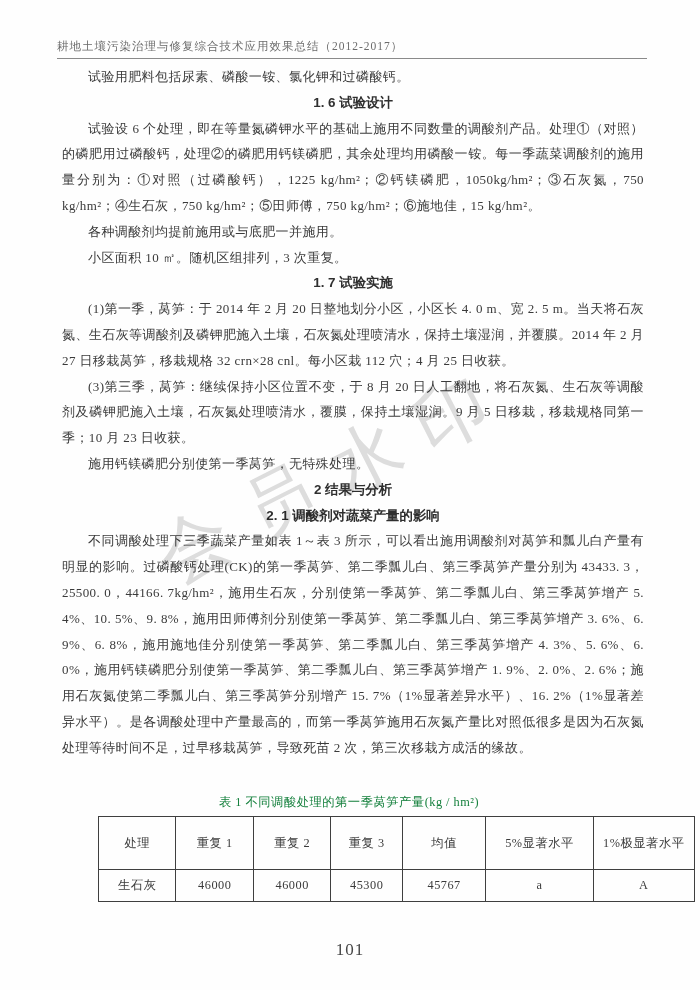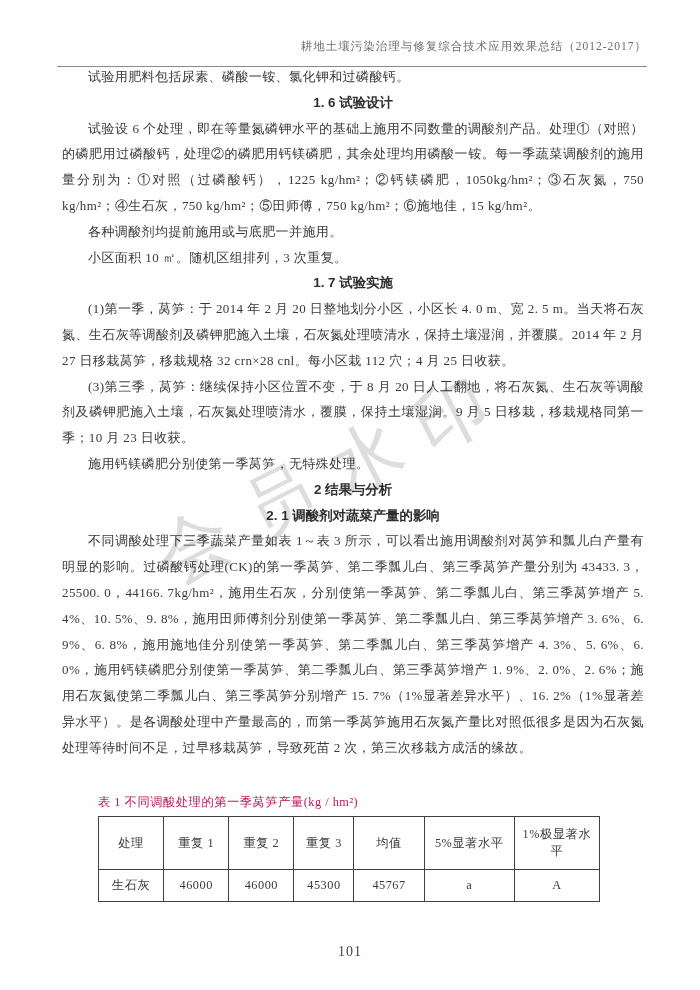--- a/index.html
+++ b/index.html
@@ -12,23 +12,23 @@
   }
   .page{
     position:absolute;inset:0;
     background:#fefefe;
     color:#383838;
   }
   
   .header{
     position:absolute;
     left:57px;right:53px;top:36px;
-    text-align:right;
+    text-align:left;
     border-bottom:1px solid #8a8a8a;
-    padding-bottom:12px;
+    padding-bottom:4px;
   }
   .header .rtitle{
     font-size:11.5px;
     color:#6b6b6b;
     letter-spacing:1px;
   }
   
   .content{
     position:absolute;
     left:62px;right:56px;top:64px;
@@ -52,50 +52,50 @@
     text-indent:0;
     text-align:center;
   }
   
   .tablewrap{
     position:absolute;
     left:98px;top:794px;
     width:502px;
   }
   .tcaption{
-    text-align:left;
+    text-align:center;
     font-size:12.3px;
-    color:#be185d;
+    color:#15803d;
     margin-bottom:5px;
     letter-spacing:0.5px;
   }
   table.results{
     border-collapse:collapse;
-    width:502px;
+    width:597px;
     table-layout:fixed;
   }
   table.results th, table.results td{
     border:1px solid #3f3f3f;
     text-align:center;
     vertical-align:middle;
     font-weight:normal;
     font-size:12.3px;
     color:#3a3a3a;
     padding:2px 4px;
     letter-spacing:0.5px;
   }
   table.results tr.hrow th{height:48px;}
   table.results tr.drow td{height:27px;}
   table.results{border:1.5px solid #333;}
   
   .footer{
     position:absolute;
     left:0;right:0;bottom:30px;
     text-align:center;
-    font-size:14px;
+    font-size:17px;
     color:#474747;
     letter-spacing:1px;
   }
   
   .watermark{
     position:absolute;
     left:140px;top:420px;
     width:520px;
     transform:rotate(-27deg);
     transform-origin:40% 50%;

